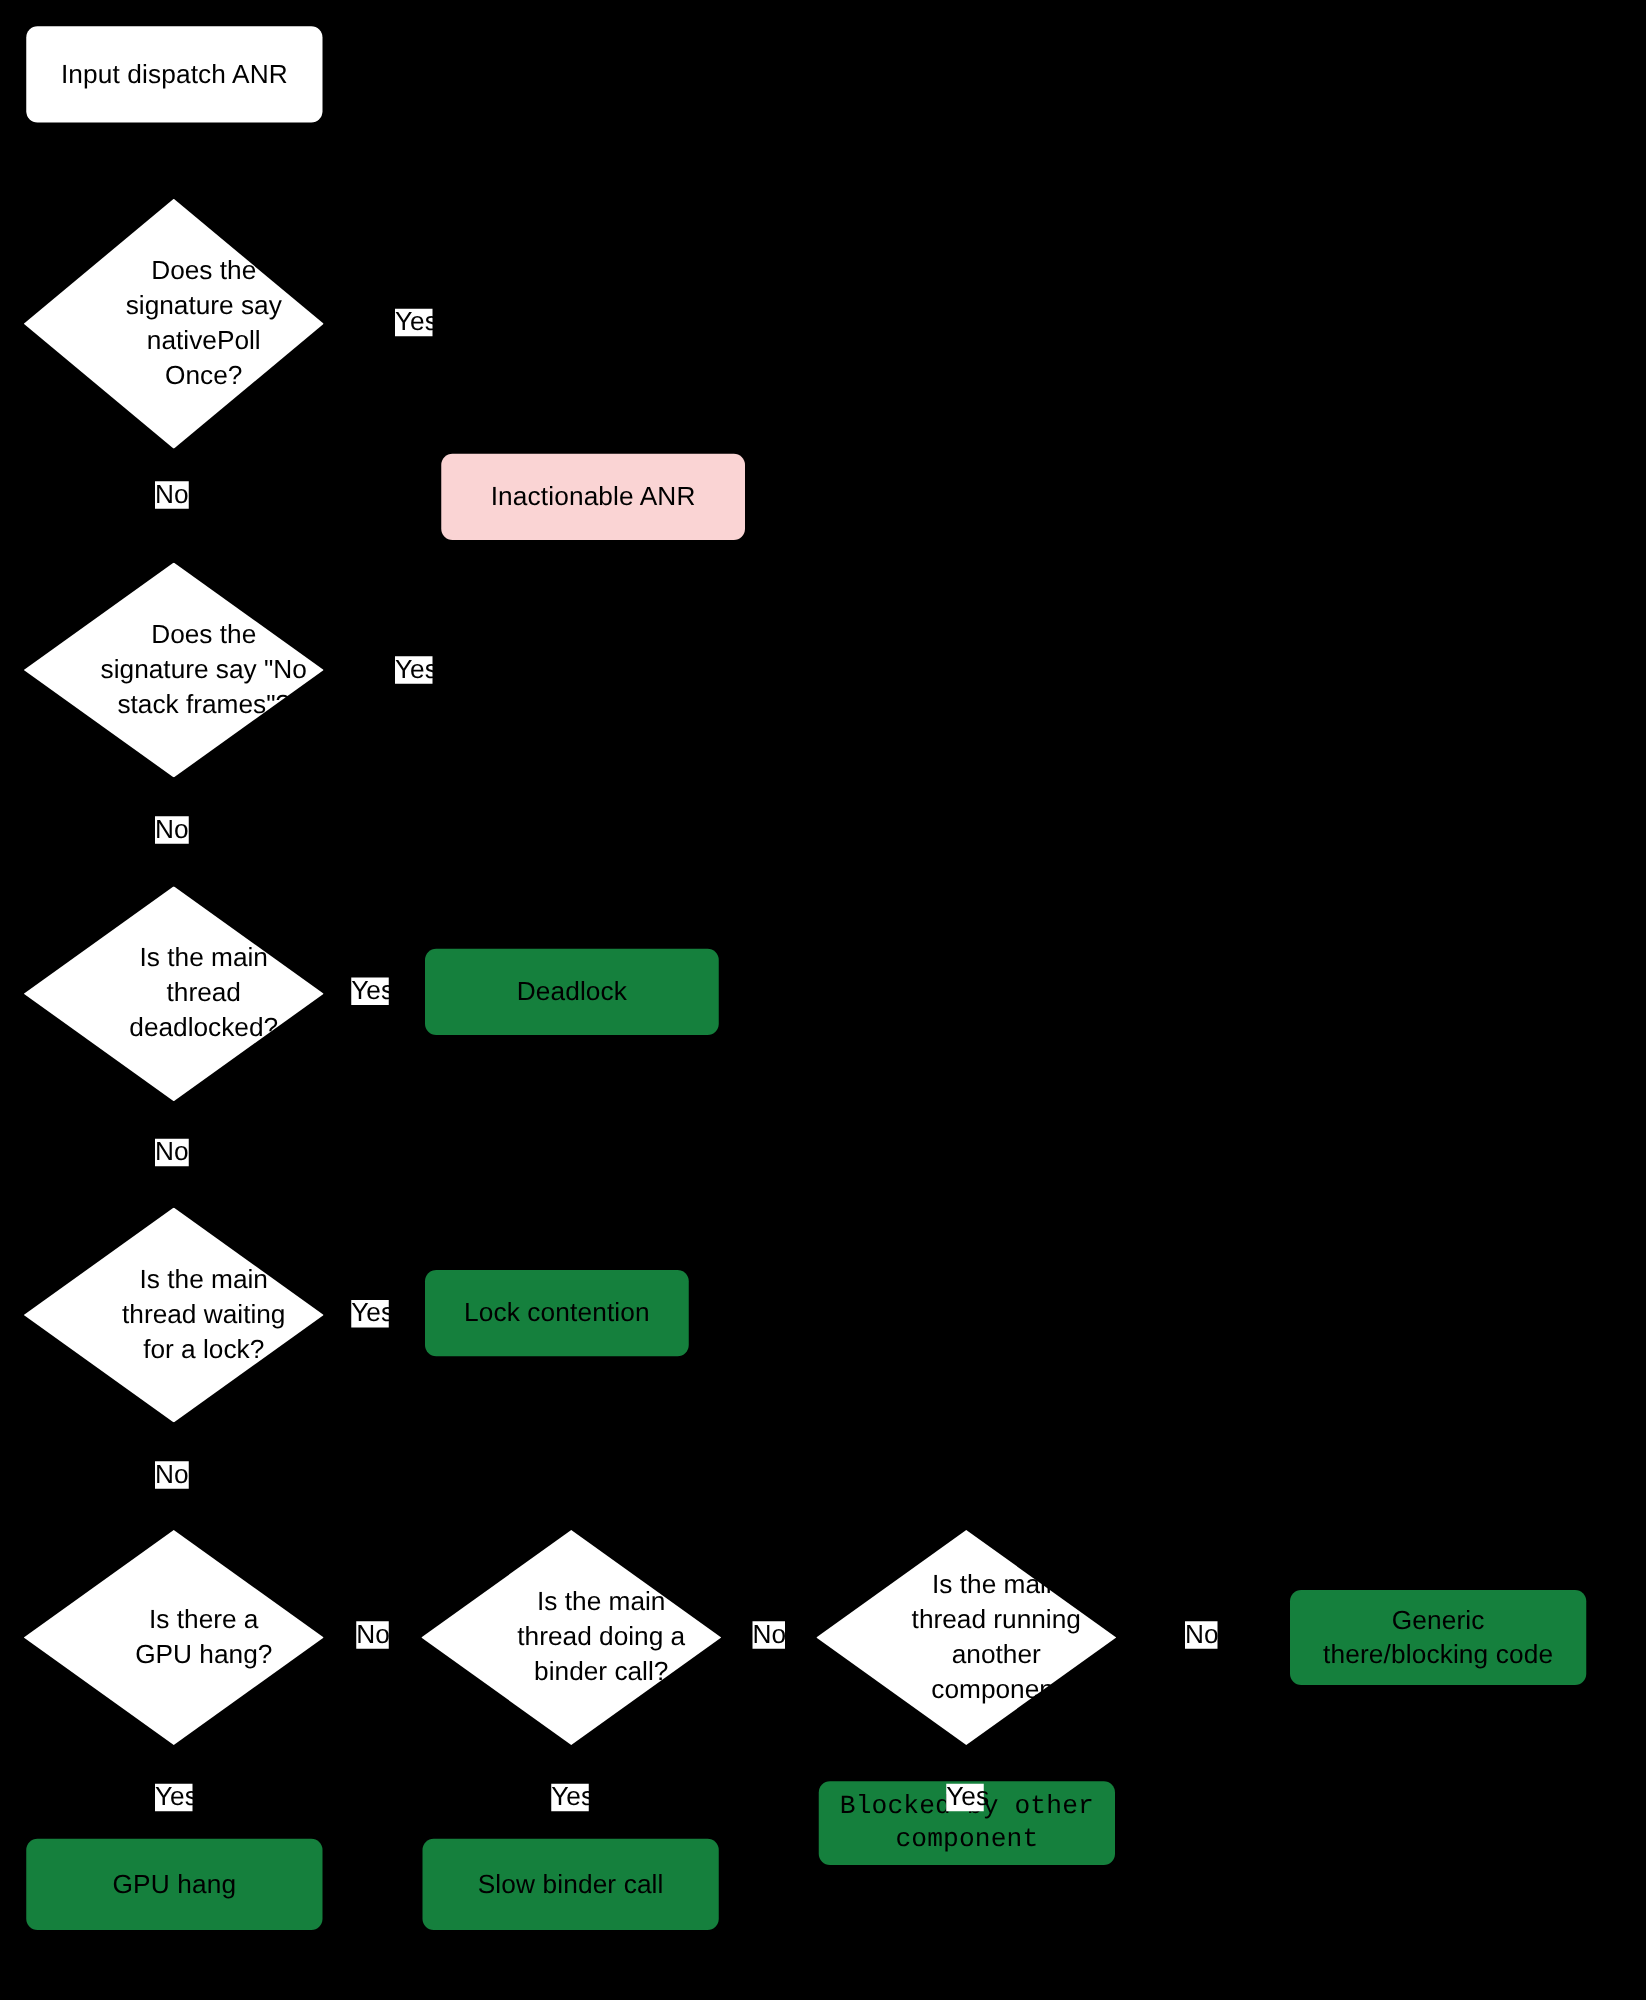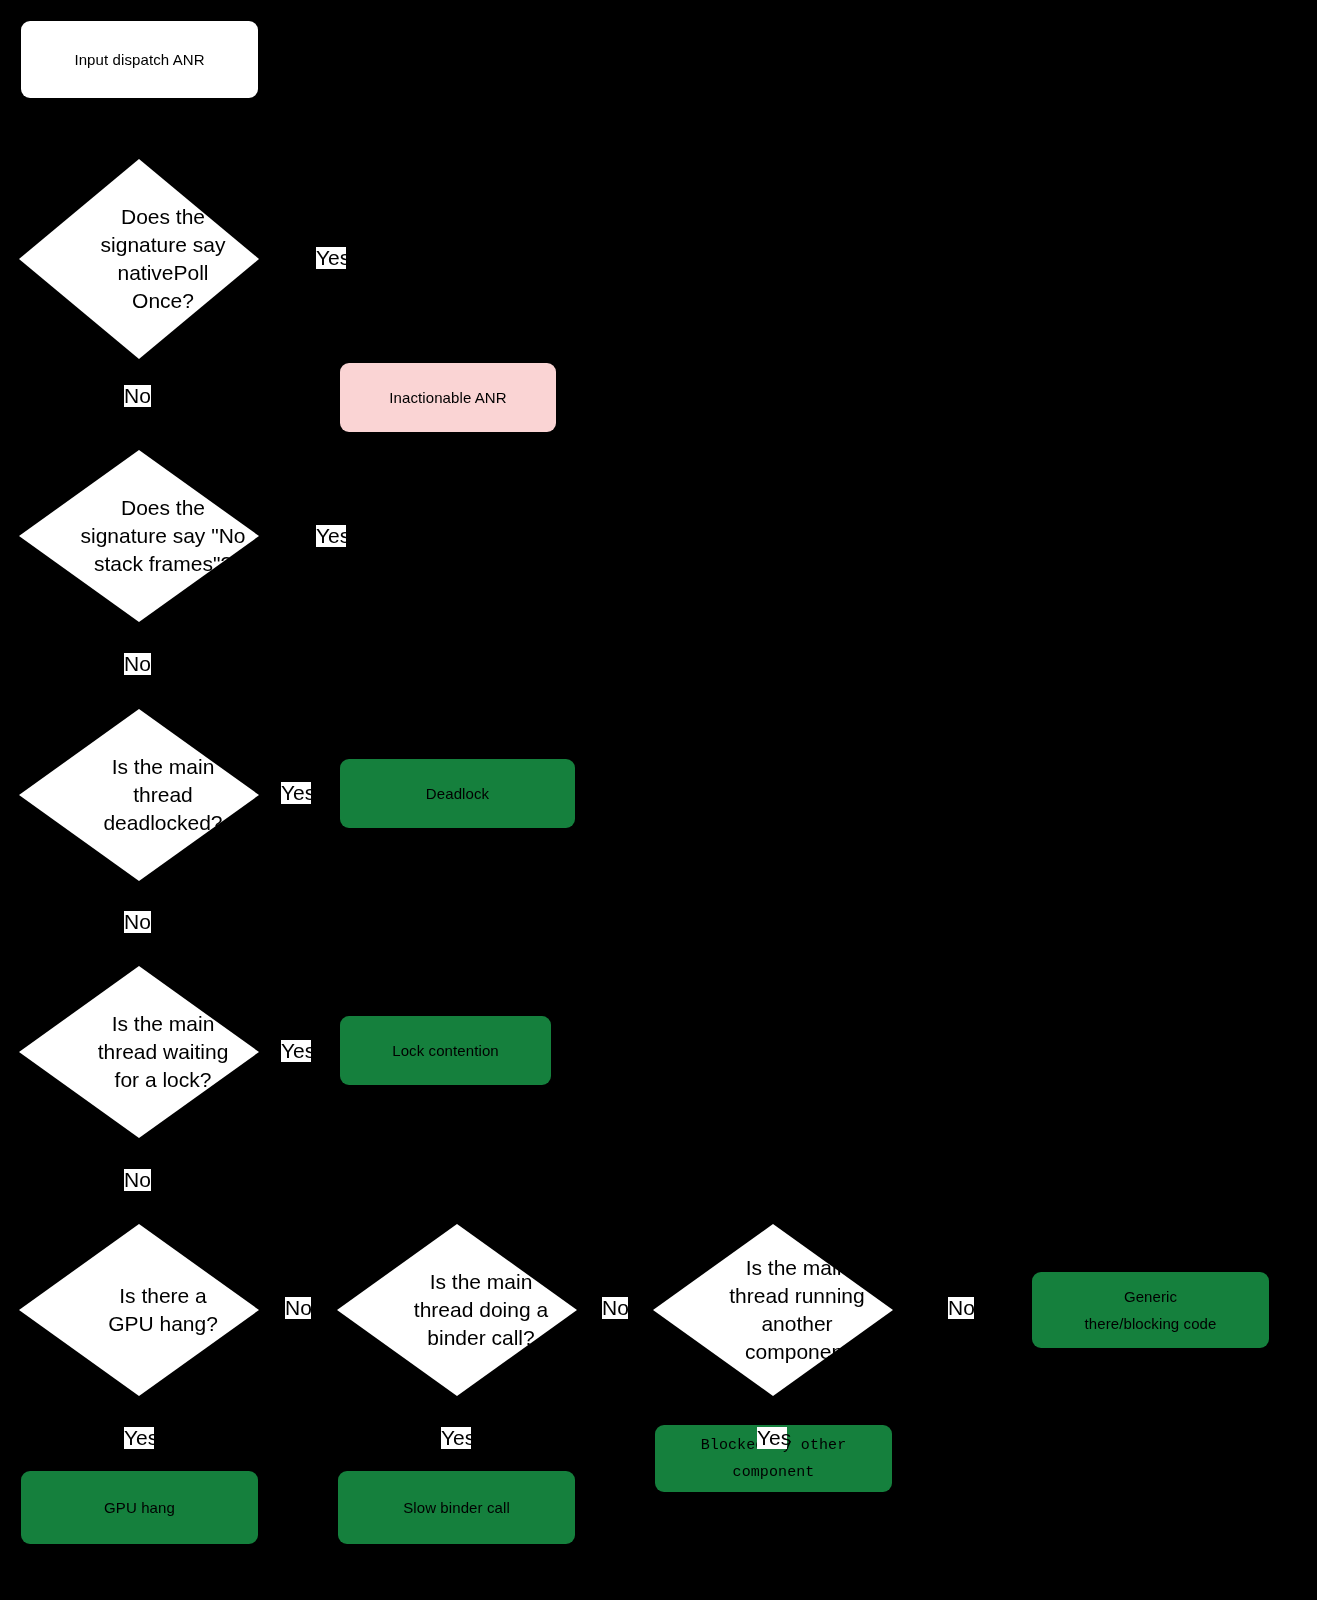--- a/index.html
+++ b/index.html
@@ -21,21 +21,21 @@
 
   
   .node {
     position: absolute;
     box-sizing: border-box;
     display: flex;
     align-items: center;
     justify-content: center;
     text-align: center;
     color: #000000;
-    font-size: 15px;
+    font-size: 21px;
     line-height: 27px;
     letter-spacing: 0.1px;
     white-space: pre-line;
   }
 
   .box {
     border-radius: 9px;
   }
   .box.white   { background: #ffffff; }
   .box.pink    { background: #fad4d4; }
@@ -154,21 +154,21 @@
   <div class="node box white" style="left:21px; top:21px; width:237px; height:77px;">Input dispatch ANR</div>
 
   <div class="diamond" style="left:19px; top:159px; width:240px; height:200px;">
     <div class="dshape"></div>
     <div class="dlabel" style="width:180px;">Does the
 signature say
 nativePoll
 Once?</div>
   </div>
 
-  <div class="node box pink" style="left:340px; top:363px; width:216px; height:69px;">Inactionable ANR</div>
+  <div class="node box pink" style="left:353px; top:363px; width:243px; height:69px;">Inactionable ANR</div>
 
   <div class="diamond" style="left:19px; top:450px; width:240px; height:172px;">
     <div class="dshape"></div>
     <div class="dlabel" style="width:230px;">Does the
 signature say "No
 stack frames"?</div>
   </div>
 
   <div class="diamond" style="left:19px; top:709px; width:240px; height:172px;">
     <div class="dshape"></div>

